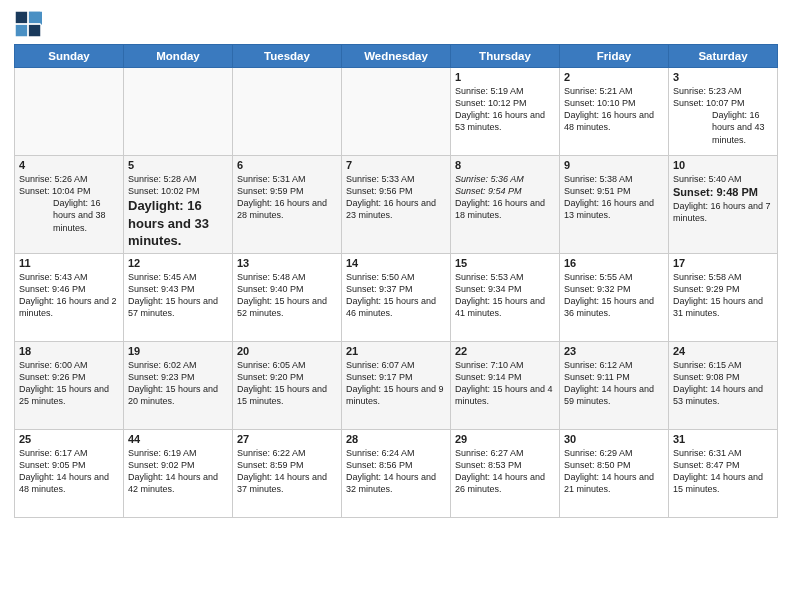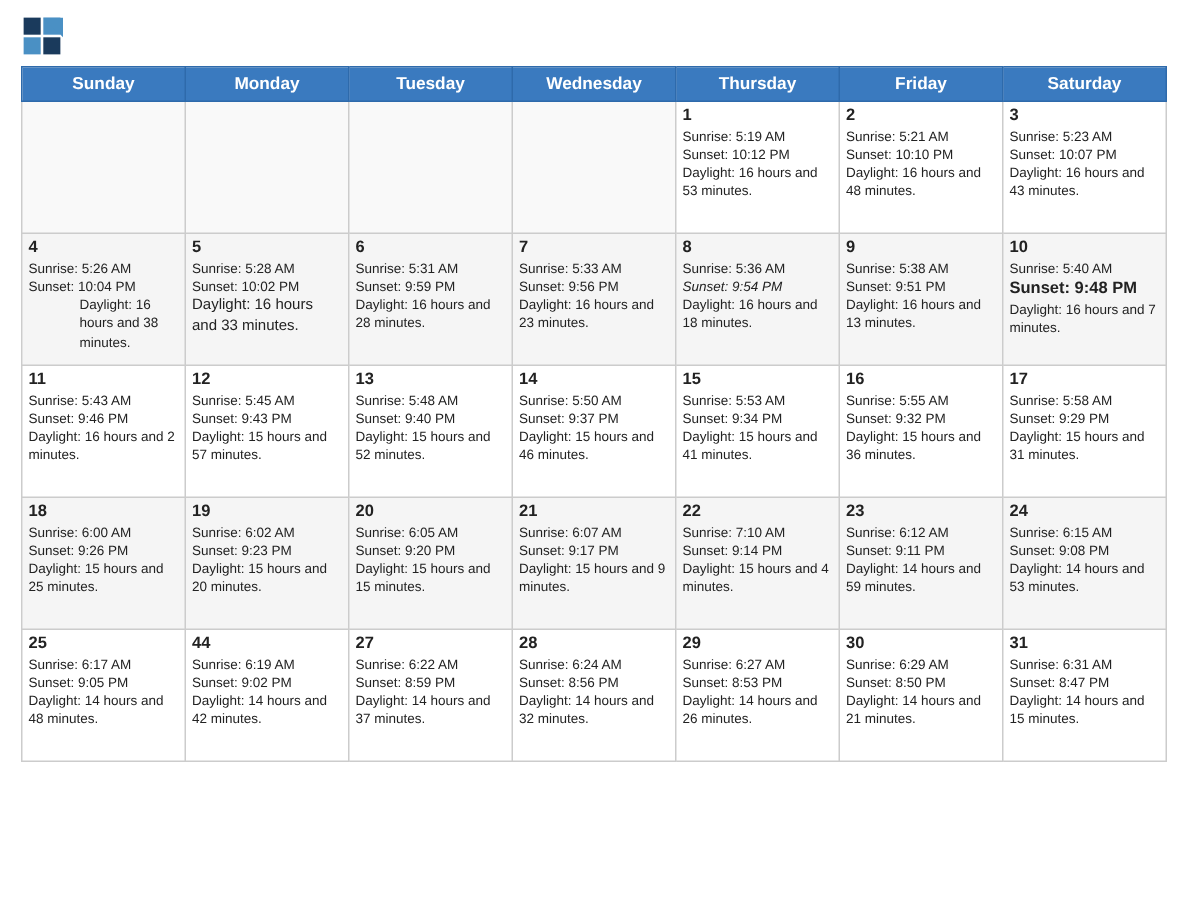--- a/index.html
+++ b/index.html
@@ -143,51 +143,51 @@
           <td>
             <span class="day-num">2</span>
             <div style="font-size: 9px; line-height: 1.35;">Sunrise: 5:21 AM</div>
             <div style="font-size: 9px; line-height: 1.35;">Sunset: 10:10 PM</div>
             <div style="font-size: 9px; line-height: 1.35;">Daylight: 16 hours and 48 minutes.</div>
           </td>
           <td>
             <span class="day-num">3</span>
             <div style="font-size: 9px; line-height: 1.35;">Sunrise: 5:23 AM</div>
             <div style="font-size: 9px; line-height: 1.35;">Sunset: 10:07 PM</div>
-            <div style="font-size: 9px; line-height: 1.35;">Daylight: 16 hours and 43 minutes.</div>
+            <div style="font-size: 9px; line-height: 1.35; margin-left: 39px;">Daylight: 16 hours and 43 minutes.</div>
           </td>
         </tr>
         <tr>
           <td>
             <span class="day-num">4</span>
             <div style="font-size: 9px; line-height: 1.35;">Sunrise: 5:26 AM</div>
             <div style="font-size: 9px; line-height: 1.35;">Sunset: 10:04 PM</div>
             <div style="font-size: 9px; line-height: 1.35; margin-left: 34px;">Daylight: 16 hours and 38 minutes.</div>
           </td>
           <td>
             <span class="day-num">5</span>
             <div style="font-size: 9px; line-height: 1.35;">Sunrise: 5:28 AM</div>
             <div style="font-size: 9px; line-height: 1.35;">Sunset: 10:02 PM</div>
-            <div style="font-size: 10px; line-height: 1.35;">Daylight: 16 hours and 33 minutes.</div>
+            <div style="font-size: 13px; line-height: 1.35; font-weight: bold;">Daylight: 16 hours and 33 minutes.</div>
           </td>
           <td>
             <span class="day-num">6</span>
             <div style="font-size: 9px; line-height: 1.35;">Sunrise: 5:31 AM</div>
             <div style="font-size: 9px; line-height: 1.35;">Sunset: 9:59 PM</div>
             <div style="font-size: 9px; line-height: 1.35;">Daylight: 16 hours and 28 minutes.</div>
           </td>
           <td>
             <span class="day-num">7</span>
             <div style="font-size: 9px; line-height: 1.35;">Sunrise: 5:33 AM</div>
             <div style="font-size: 9px; line-height: 1.35;">Sunset: 9:56 PM</div>
             <div style="font-size: 9px; line-height: 1.35;">Daylight: 16 hours and 23 minutes.</div>
           </td>
           <td>
             <span class="day-num">8</span>
-            <div style="font-size: 9px; line-height: 1.35;">Sunrise: 5:36 AM</div>
+            <div style="font-size: 9px; line-height: 1.35; font-style: italic;">Sunrise: 5:36 AM</div>
             <div style="font-size: 9px; line-height: 1.35; font-style: italic;">Sunset: 9:54 PM</div>
             <div style="font-size: 9px; line-height: 1.35;">Daylight: 16 hours and 18 minutes.</div>
           </td>
           <td>
             <span class="day-num">9</span>
             <div style="font-size: 9px; line-height: 1.35;">Sunrise: 5:38 AM</div>
             <div style="font-size: 9px; line-height: 1.35;">Sunset: 9:51 PM</div>
             <div style="font-size: 9px; line-height: 1.35;">Daylight: 16 hours and 13 minutes.</div>
           </td>
           <td>

